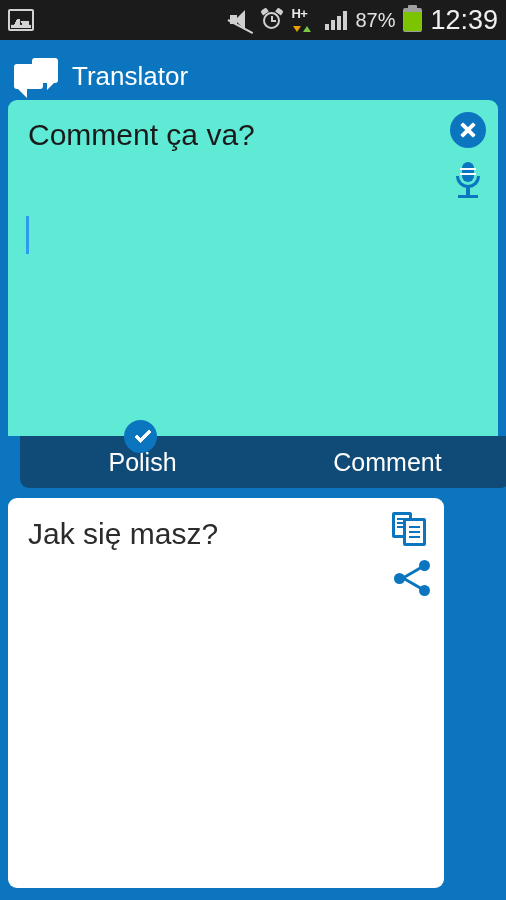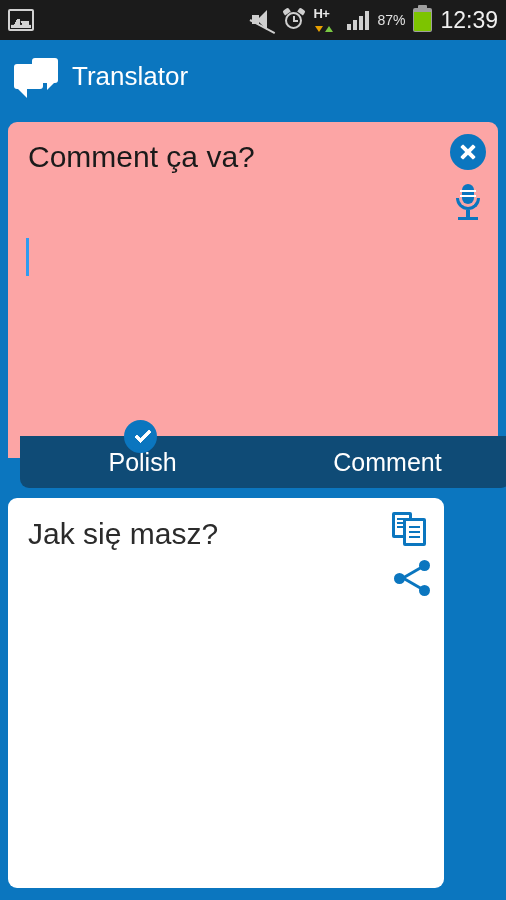--- a/index.html
+++ b/index.html
@@ -69,31 +69,31 @@
   .hplus .arrows { position:absolute; bottom:0px; left:2px; display:flex; gap:2px; }
   .arr { width:0; height:0; position:relative; }
   .arr.down { border-left:4px solid transparent; border-right:4px solid transparent;
     border-top:6px solid #e8a000; }
   .arr.up { border-left:4px solid transparent; border-right:4px solid transparent;
     border-bottom:6px solid #7ac943; }
   .signal { display:flex; align-items:flex-end; gap:2px; height:20px; }
   .signal i { display:block; width:4px; background:#cfcfcf; }
   .signal i:nth-child(1){height:6px;} .signal i:nth-child(2){height:10px;}
   .signal i:nth-child(3){height:14px;} .signal i:nth-child(4){height:19px;}
-  .batt-pct { color:#e3e3e3; font-size:14px; letter-spacing:0px; }
+  .batt-pct { color:#e3e3e3; font-size:20px; letter-spacing:0px; }
   .battery { position:relative; width:19px; height:24px; background:#9e9e9e; border-radius:2px; }
   .battery::before {
     content:""; position:absolute; top:-3px; left:5px; width:9px; height:3px;
     background:#9e9e9e; border-radius:1px 1px 0 0;
   }
   .battery .fill {
     position:absolute; left:1px; right:1px; bottom:1px; height:78%;
     background:#7dc400; border-radius:0 0 1px 1px;
   }
-  .clock { color:#f0f0f0; font-size:23px; line-height:27px; letter-spacing:0px; }
+  .clock { color:#f0f0f0; font-size:27px; line-height:27px; letter-spacing:0px; }
 
   
   .appbar {
     position:absolute; top:40px; left:0; width:506px; height:72px;
     background:#0b76bf; display:flex; align-items:center; padding-left:14px;
   }
   .app-icon { position:relative; width:44px; height:36px; }
   .bubble {
     position:absolute; background:#ffffff; border-radius:3px;
   }
@@ -107,21 +107,21 @@
     content:""; position:absolute; left:4px; bottom:-9px; width:0; height:0;
     border-right:9px solid #ffffff; border-bottom:9px solid transparent;
   }
   .app-title {
     color:#ffffff; font-size:26px; margin-left:14px; font-weight:400;
   }
 
   
   .card-top {
     position:absolute; left:8px; top:100px; width:490px; height:336px;
-    background:#fca5a5; border-radius:9px 9px 0 0;margin-top:22px;
+    background:#5eead4; border-radius:9px 9px 0 0;
   }
   .src-text {
     position:absolute; left:20px; top:17px; right:56px;
     font-size:30px; color:#1a1a1a; line-height:36px;
   }
   .caret {
     position:absolute; left:18px; top:116px; width:3px; height:38px;
     background:#2f9bf0;
   }
   .clear-btn {

